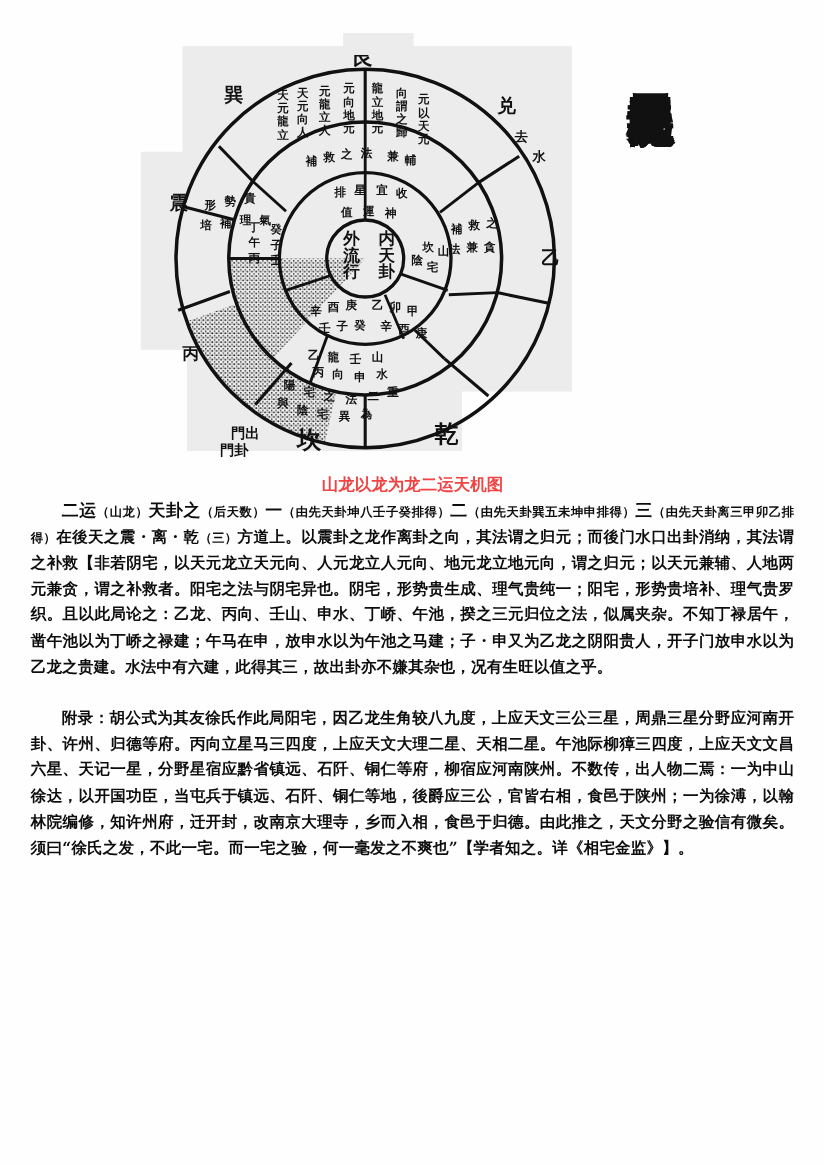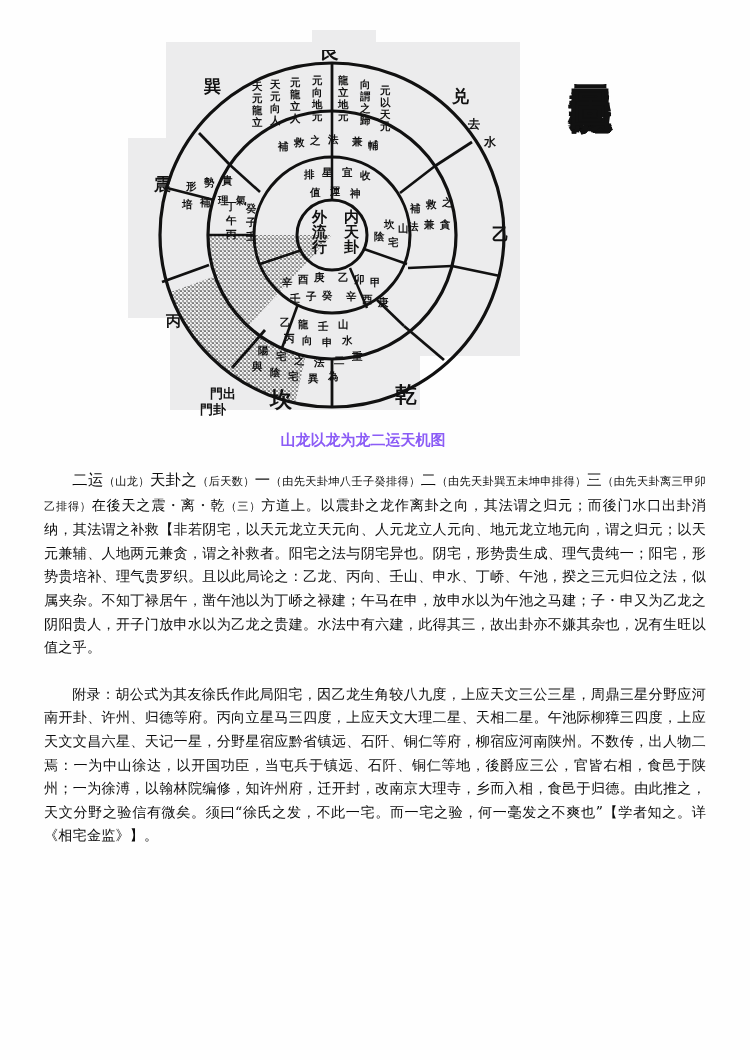--- a/index.html
+++ b/index.html
@@ -66,47 +66,48 @@
     letter-spacing: 0;
     writing-mode: vertical-rl;
     text-orientation: upright;
     white-space: nowrap;
     color: #111;
   }
 
   
   .caption {
     position: absolute;
-    left: 4px;
+    left: 16px;
     top: 431px;
     width: 718px;
     text-align: center;
     font-family: "DejaVu Serif", "Liberation Serif", serif;
     font-weight: 700;
     font-size: 15px;
-    color: #8b5cf6;
+    color: #ef4444;
   }
 
   
   .body-text {
     position: absolute;
     left: 28px;
     top: 453px;
     width: 694px;
     font-family: "DejaVu Serif", "Liberation Serif", serif;
     font-size: 14.1px;
     line-height: 23.6px;
     color: #0d0d0d;
     text-align: justify;
     text-justify: inter-ideograph;
   }
   .body-text p {
-    margin: 16px;
+    margin: 0;
     text-indent: 2em;
     letter-spacing: 0.2px;
+    font-weight: bold;
   }
   .body-text p.spaced {
     margin-top: 23px;
   }
   .small-note {
     font-size: 11.2px;
   }
   .lead-big {
     font-size: 15.4px;
   }

